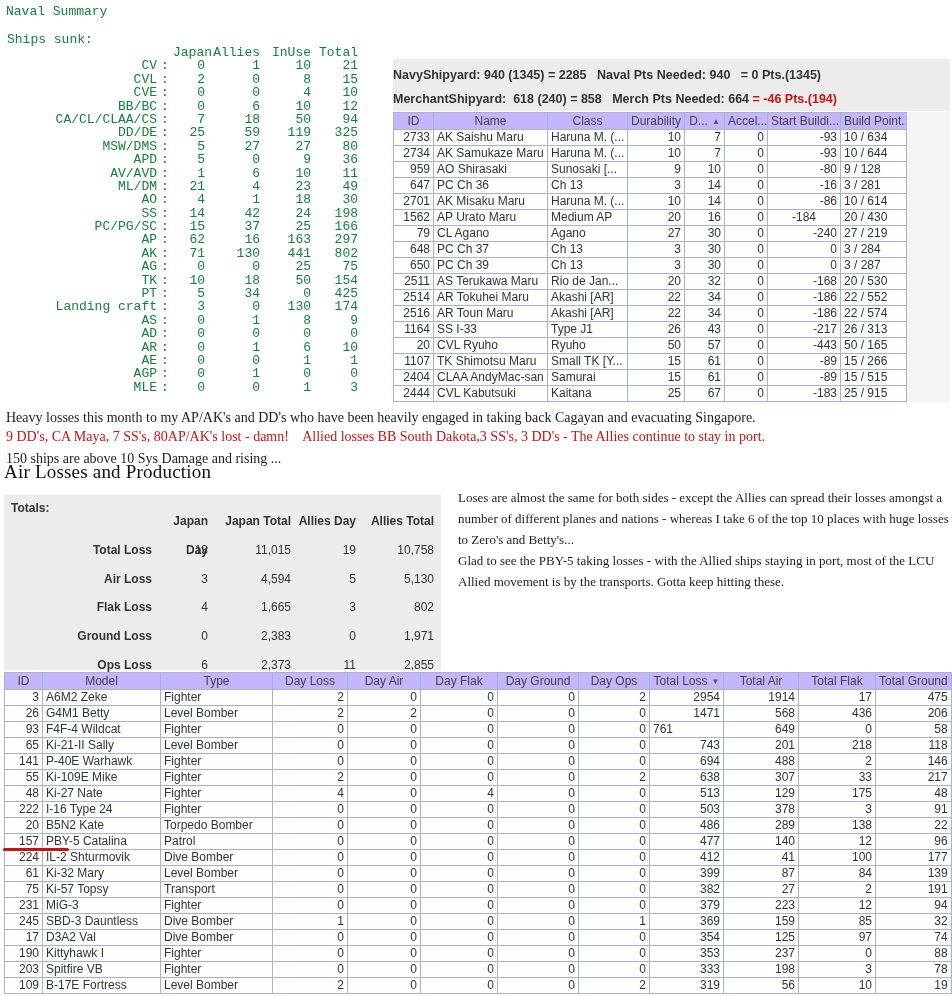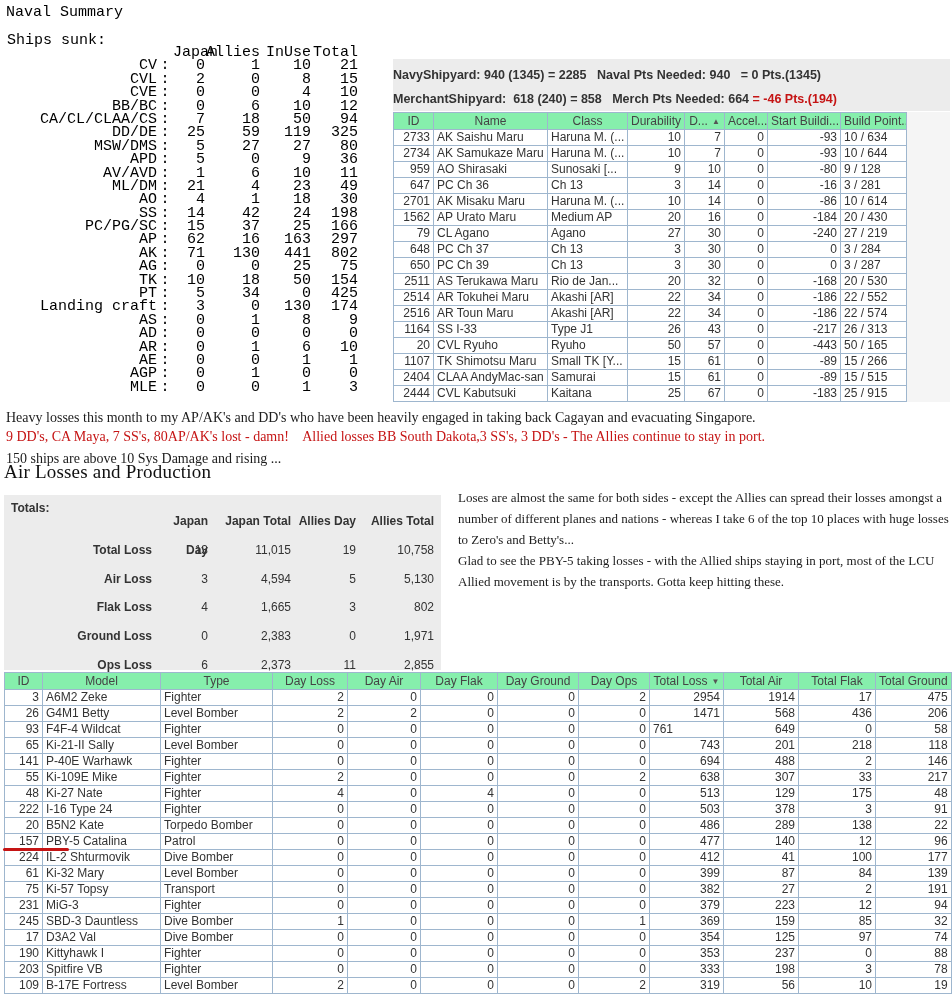--- a/index.html
+++ b/index.html
@@ -1,18 +1,18 @@
 <!DOCTYPE html>
 <html><head>
 <meta charset="utf-8">
 <style>
   html,body{margin:0;padding:0;}
   body{width:952px;height:996px;overflow:hidden;background:#fff;position:relative;
        font-family:"Liberation Sans",sans-serif;color:#333;}
-  .mono{font-family:"Liberation Mono","DejaVu Sans Mono",monospace;font-size:15px;color:#000000;}
+  .mono{font-family:"Liberation Mono","DejaVu Sans Mono",monospace;font-size:13px;color:#15803d;}
   .serif{font-family:"Liberation Serif","DejaVu Serif",serif;color:#1c1c1c;}
 
   #naval-title{position:absolute;left:6px;top:4px;}
   #sunk-label{position:absolute;left:7px;top:32px;}
   #ships-sunk{position:absolute;left:7px;top:46px;}
   #ships-sunk .lv-row{display:flex;height:13.4px;line-height:13.4px;white-space:pre;}
   .lv-v{display:inline-block;text-align:right;}
   #ships-sunk .lv-label{width:150px;text-align:right;}
   #ships-sunk .lv-colon{width:16px;text-align:center;}
   #ships-sunk .v0{width:32px}#ships-sunk .v1{width:55px}
@@ -20,21 +20,21 @@
 
   #shipyard-panel{position:absolute;left:393px;top:59px;width:557px;height:52px;background:#ececec;
       font-weight:bold;font-size:12.5px;color:#333;}
   #shipyard-panel .line{white-space:pre;line-height:24px;padding-left:0;}
   #shipyard-panel .line:first-child{padding-top:4px;}
   .red{color:#c51414;}
 
   table{border-collapse:collapse;table-layout:fixed;background:#fff;font-size:12px;color:#333;}
   th,td{border:1px solid #9eb6ce;overflow:hidden;white-space:nowrap;padding:0 3px;
         height:15px;line-height:15px;}
-  th{background:#86efac;font-weight:normal;text-align:center;height:16px;color:#444;}
+  th{background:#c4b5fd;font-weight:normal;text-align:center;height:16px;color:#444;}
   .sort-arrow{font-size:8px;margin-left:4px;color:#555;vertical-align:1px;}
 
   #build-wrap{position:absolute;left:393px;top:112px;width:557px;background:#f5f5f5;}
   #build-table{width:513px;}
 
   #note1{position:absolute;left:6px;top:410px;font-size:14px;white-space:pre;}
   #note2{position:absolute;left:6px;top:429px;font-size:14px;white-space:pre;}
   #note3{position:absolute;left:6px;top:451px;font-size:14px;white-space:pre;}
   #air-heading{position:absolute;left:4px;top:461px;font-size:19px;letter-spacing:.2px;color:#111;}
 
@@ -168,21 +168,21 @@
           <td style="text-align: right;">-86</td>
           <td style="text-align: left;">10 / 614</td>
         </tr>
         <tr>
           <td style="text-align: right;">1562</td>
           <td style="text-align: left;">AP Urato Maru</td>
           <td style="text-align: left;">Medium AP</td>
           <td style="text-align: right;">20</td>
           <td style="text-align: right;">16</td>
           <td style="text-align: right;">0</td>
-          <td style="text-align: right;">-184</td>
+          <td style="text-align: center;">-184</td>
           <td style="text-align: left;">20 / 430</td>
         </tr>
         <tr>
           <td style="text-align: right;">79</td>
           <td style="text-align: left;">CL Agano</td>
           <td style="text-align: left;">Agano</td>
           <td style="text-align: right;">27</td>
           <td style="text-align: right;">30</td>
           <td style="text-align: right;">0</td>
           <td style="text-align: right;">-240</td>

